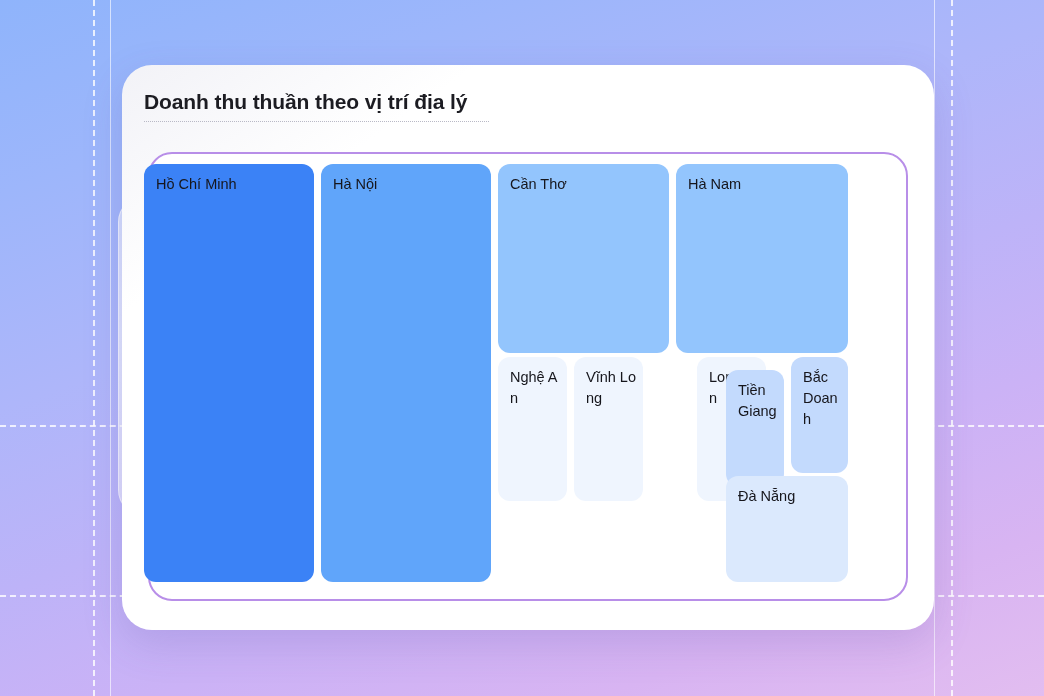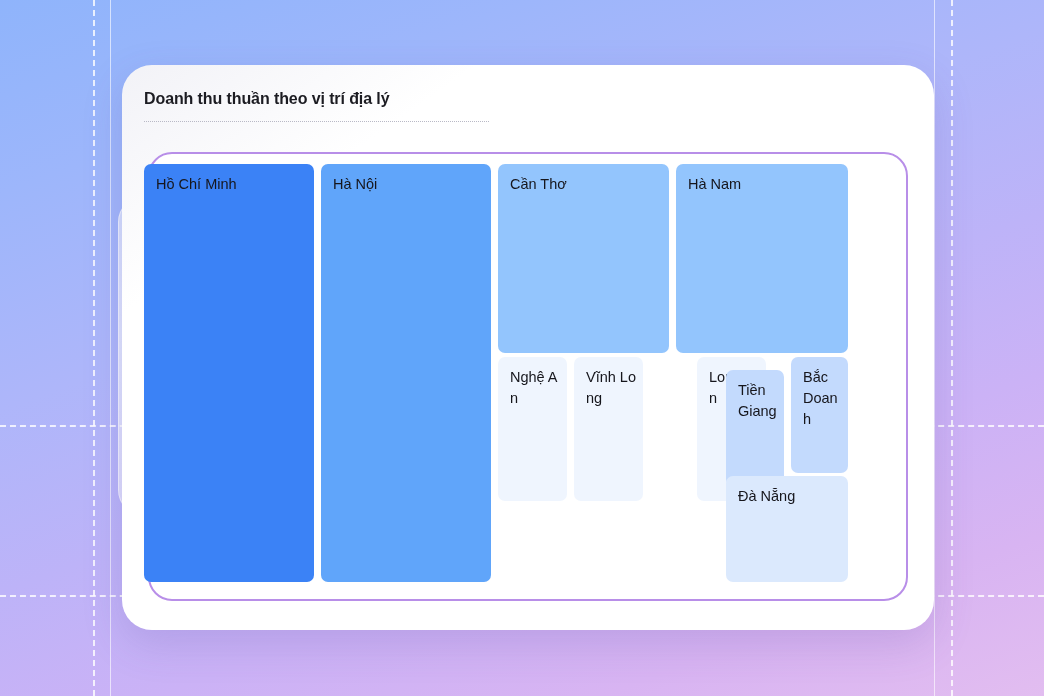--- a/index.html
+++ b/index.html
@@ -65,21 +65,21 @@
     left: 122px; top: 65px;
     width: 812px; height: 565px;
     background: linear-gradient(145deg, #f2f2f7 0%, #ffffff 22%, #ffffff 100%);
     border-radius: 30px;
     box-shadow: 0 14px 40px rgba(90, 70, 160, 0.18);
   }
 
   .card-title {
     position: absolute;
     left: 22px; top: 25px;
-    font-size: 16px;
+    font-size: 21px;
     font-weight: 700;
     letter-spacing: -0.1px;
     color: #1c1c22;
     white-space: nowrap;
   }
   .title-underline {
     position: absolute;
     left: 22px; top: 56px;
     width: 345px;
     height: 0;
@@ -98,21 +98,21 @@
   }
 
   
   .treemap {
     position: absolute;
     left: 22px; top: 99px;
     width: 704px; height: 418px;
   }
   .tile {
     position: absolute;
-    border-radius: 7px;
+    border-radius: 12px;
     box-sizing: border-box;
     overflow: hidden;
   }
   .tile-label {
     position: absolute;
     left: 12px; top: 10px;
     right: 6px;
     font-size: 14.5px;
     line-height: 21px;
     color: #16161c;

